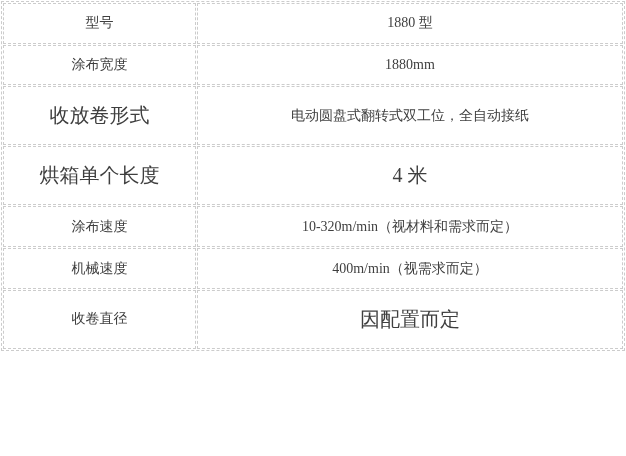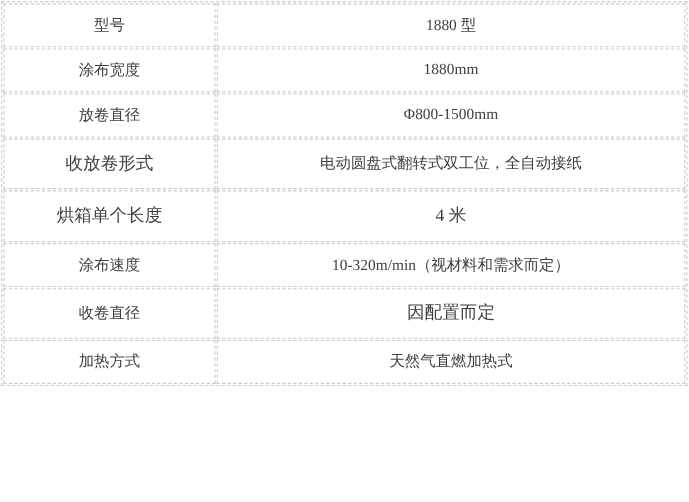--- a/index.html
+++ b/index.html
@@ -35,21 +35,21 @@
     vertical-align:middle;
     padding:0 4px;
     font-family:"Liberation Serif","DejaVu Serif",serif;
     font-size:14px;
     color:var(--text-color);
     overflow:hidden;
     white-space:nowrap;
   }
   table.spec col.label-col{width:193px;}
   table.spec td.em{
-    font-size:16px;
+    font-size:20px;
   }
 </style>
 </head>
 <body>
 
 <div class="page">
   <table class="spec">
     <colgroup>
       <col class="label-col">
       <col class="value-col">
@@ -57,38 +57,34 @@
     <tbody>
         <tr>
     <td>型号</td>
     <td>1880 型</td>
   </tr>
         <tr>
     <td>涂布宽度</td>
     <td>1880mm</td>
   </tr>
         <tr>
-    <td>放卷直径</td>
-    <td>Φ800-1500mm</td>
-  </tr>
-        <tr>
     <td class="em">收放卷形式</td>
     <td>电动圆盘式翻转式双工位，全自动接纸</td>
   </tr>
         <tr>
     <td class="em">烘箱单个长度</td>
     <td class="em">4 米</td>
   </tr>
         <tr>
     <td>涂布速度</td>
     <td>10-320m/min（视材料和需求而定）</td>
   </tr>
         <tr>
+    <td>机械速度</td>
+    <td>400m/min（视需求而定）</td>
+  </tr>
+        <tr>
     <td>收卷直径</td>
     <td class="em">因配置而定</td>
-  </tr>
-        <tr>
-    <td>加热方式</td>
-    <td>天然气直燃加热式</td>
   </tr>
       </tbody>
   </table>
 </div>
 
 </body></html>

